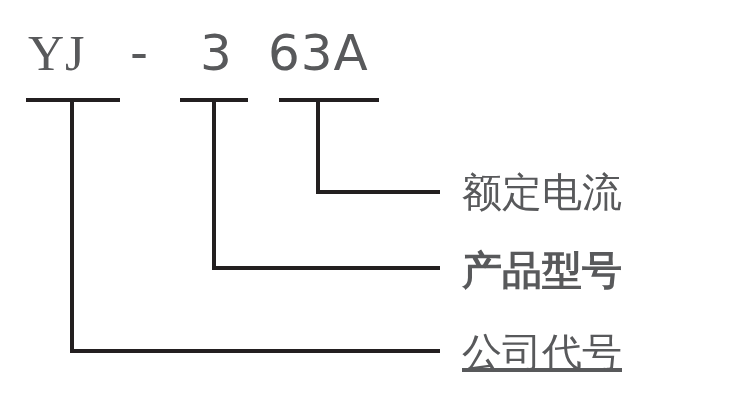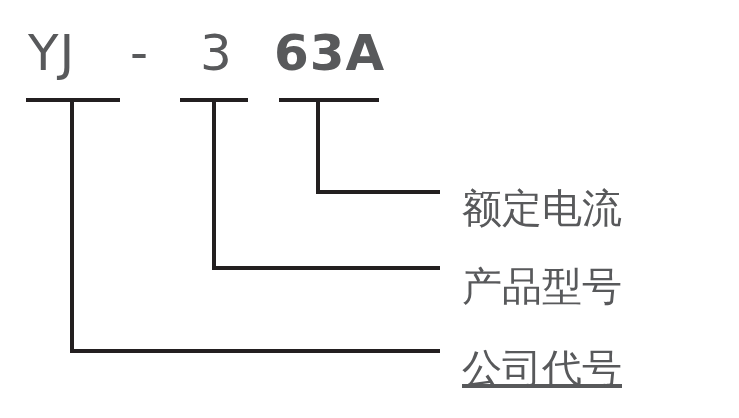--- a/index.html
+++ b/index.html
@@ -1,38 +1,38 @@
 <!DOCTYPE html>
 <html><head>
 <meta charset="utf-8">
 <style>
   html, body { margin:0; padding:0; background:#ffffff; }
   body { width:739px; height:418px; position:relative; overflow:hidden; font-family:"DejaVu Sans","Liberation Sans",sans-serif; }
   .code { position:absolute; top:28px; font-size:50px; color:#58595b; line-height:1; letter-spacing:1px; }
   .line { position:absolute; background:#231f20; }
-  .label { position:absolute; font-size:40px; color:#58595b; line-height:1; white-space:nowrap;margin-top:16px; }
+  .label { position:absolute; font-size:40px; color:#58595b; line-height:1; white-space:nowrap; }
 </style>
 </head>
 <body>
 
 <div>
-  <span class="code" style="left:28px;">YJ</span>
+  <span class="code" style="left:28px;font-family:Liberation Serif, serif;">YJ</span>
   <span class="code" style="left:130px;">-</span>
   <span class="code" style="left:200px;">3</span>
-  <span class="code" style="left:274px;font-weight:bold;">63A</span>
+  <span class="code" style="left:268px;">63A</span>
 
   <div class="line" style="left:26px; top:98px; width:94px; height:4px;"></div>
   <div class="line" style="left:180px; top:98px; width:68px; height:4px;"></div>
   <div class="line" style="left:279px; top:98px; width:100px; height:4px;"></div>
 
   <div class="line" style="left:316px; top:100px; width:4px; height:93px;"></div>
   <div class="line" style="left:316px; top:190px; width:124px; height:4px;"></div>
 
   <div class="line" style="left:212px; top:100px; width:4px; height:170px;"></div>
   <div class="line" style="left:212px; top:266px; width:228px; height:4px;"></div>
 
   <div class="line" style="left:70px; top:100px; width:4px; height:253px;"></div>
   <div class="line" style="left:70px; top:349px; width:370px; height:4px;"></div>
 
   <span class="label" style="left:462px; top:172px;">额定电流</span>
-  <span class="label" style="left:462px; top:250px;">产品型号</span>
+  <span class="label" style="left:462px; top:250px;font-weight:bold;">产品型号</span>
   <span class="label" style="left:462px; top:332px;text-decoration:underline;">公司代号</span>
 </div>
 
 </body></html>

